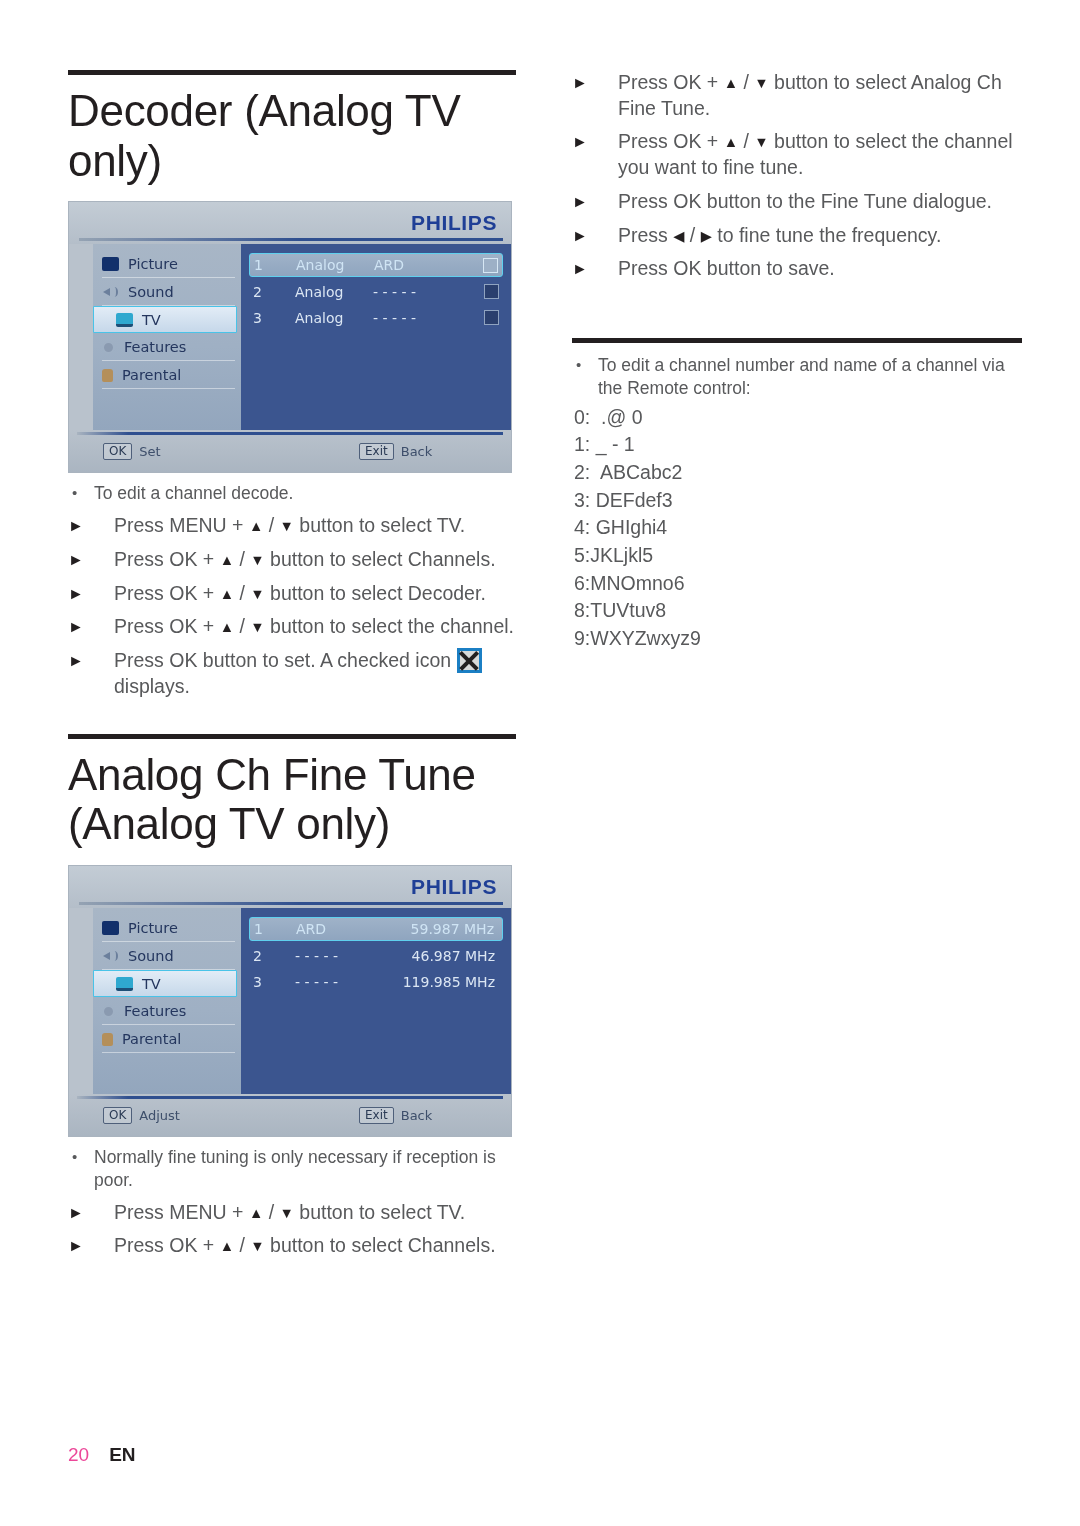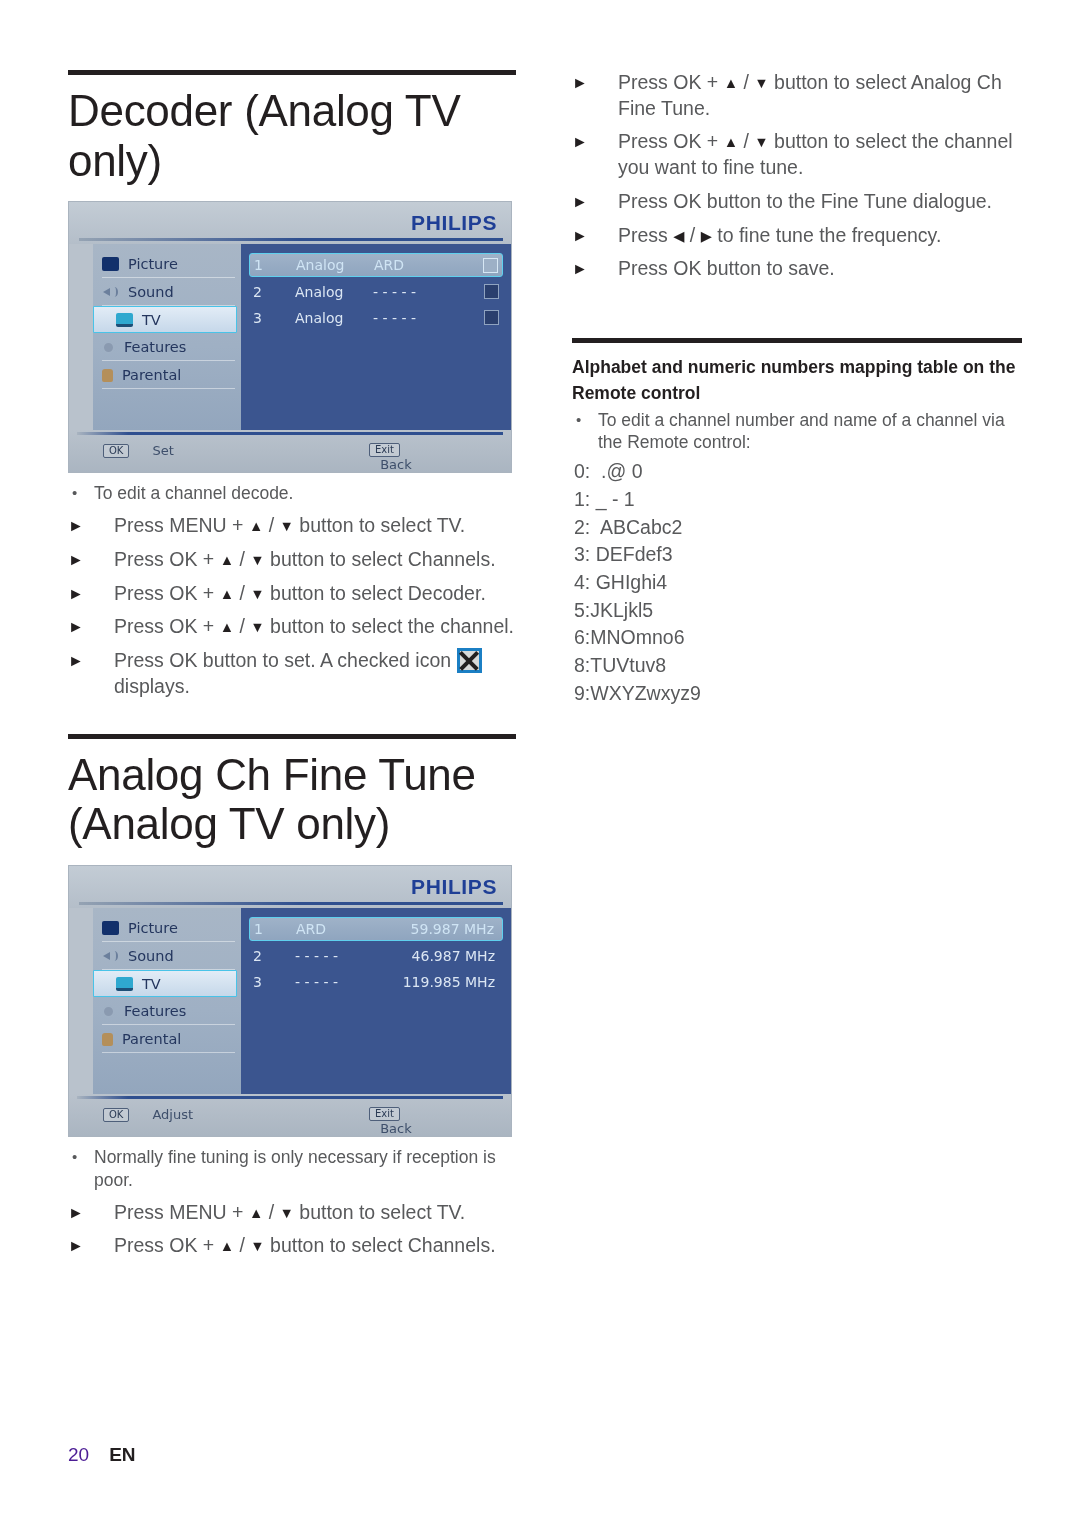--- a/index.html
+++ b/index.html
@@ -247,27 +247,27 @@
   .fitem {
     position: absolute;
     top: 13px;
     display: flex;
     align-items: center;
     color: #3e4f6b;
     font-size: 13px;
   }
   .f1 { left: 34px; }
   .f2 { left: 184px; margin-top: 41px; }
-  .f3 { left: 300px; flex-direction: column; }
+  .f3 { left: 290px; }
   .key {
     border: 1px solid #4e5f7a;
     border-radius: 2px;
     padding: 0px 5px 1px 5px;
-    margin-right: 23px;
-    font-size: 10px;
+    margin-right: 7px;
+    font-size: 12px;
     color: #2b3b55;
     background: rgba(255,255,255,0.22);
   }
   .navdia {
     width: 15px; height: 15px;
     margin-right: 7px;
     position: relative;
   }
   .navdia::before {
     content: "";
@@ -287,21 +287,21 @@
   }
 
   
   .footer {
     position: absolute;
     left: 68px; top: 1444px;
     display: flex;
     align-items: baseline;
     font-size: 19px;
   }
-  .footer .pg { color: #4c1d95; margin-right: 20px; }
+  .footer .pg { color: #ec4899; margin-right: 20px; }
   .footer .lang { color: #231f20; font-weight: 600; }
 </style>
 </head>
 <body>
 
 <div class="page">
 
   <div class="col-left">
 
     <div>
@@ -510,21 +510,20 @@
       <span class="txt"><span>Press </span><span class="glyph">◀</span><span> / </span><span class="glyph">▶</span><span> to fine tune the frequency.</span></span>
     </div>
     <div class="step">
       <span class="arrow">►</span>
       <span class="txt">Press OK button to save.</span>
     </div>
 
     <div style="margin-top:56px;">
       <div class="rule"></div>
 
-      <h2 class="sub-title">Alphabet and numeric numbers mapping table on the Remote control</h2>
 
       <div class="note" style="margin-top:2px;">
         <span class="dot">•</span>
         <span class="txt">To edit a channel number and name of a channel via the Remote control:</span>
       </div>
 
       <ul class="maplist">
         <li>0:  .@ 0</li>
         <li>1: _ - 1</li>
         <li>2:  ABCabc2</li>

